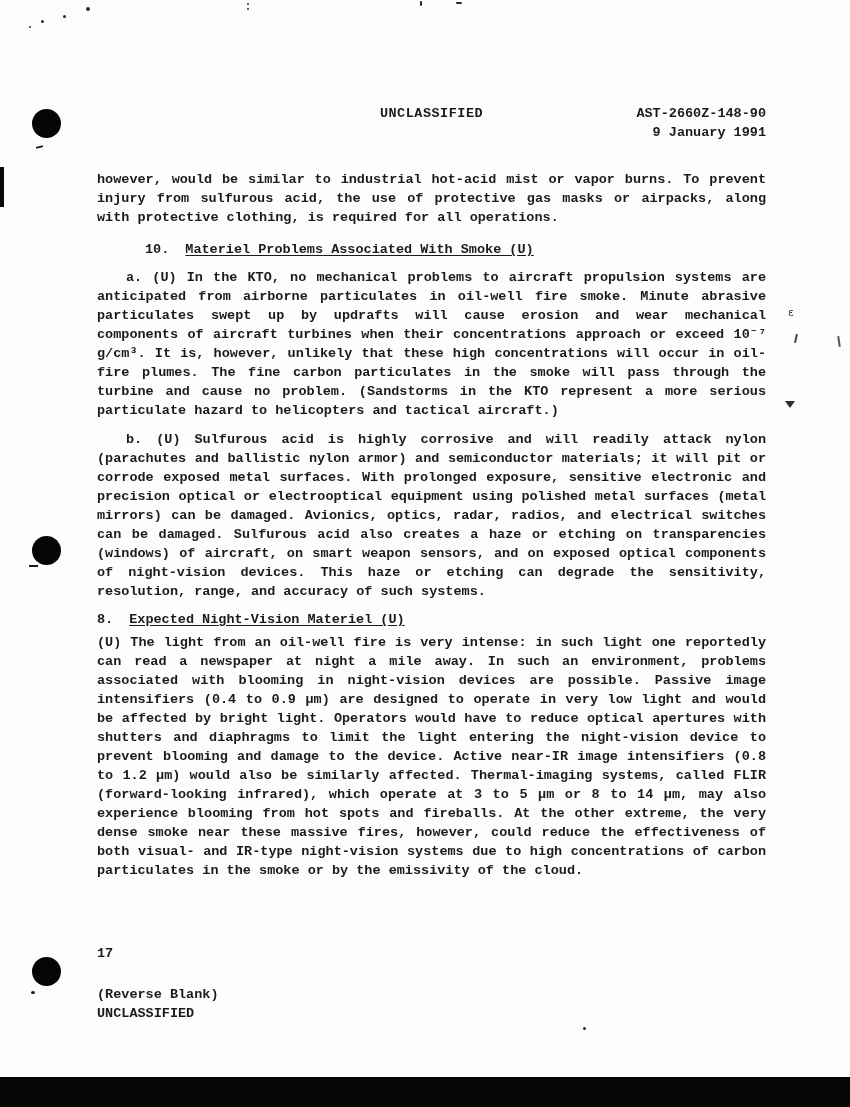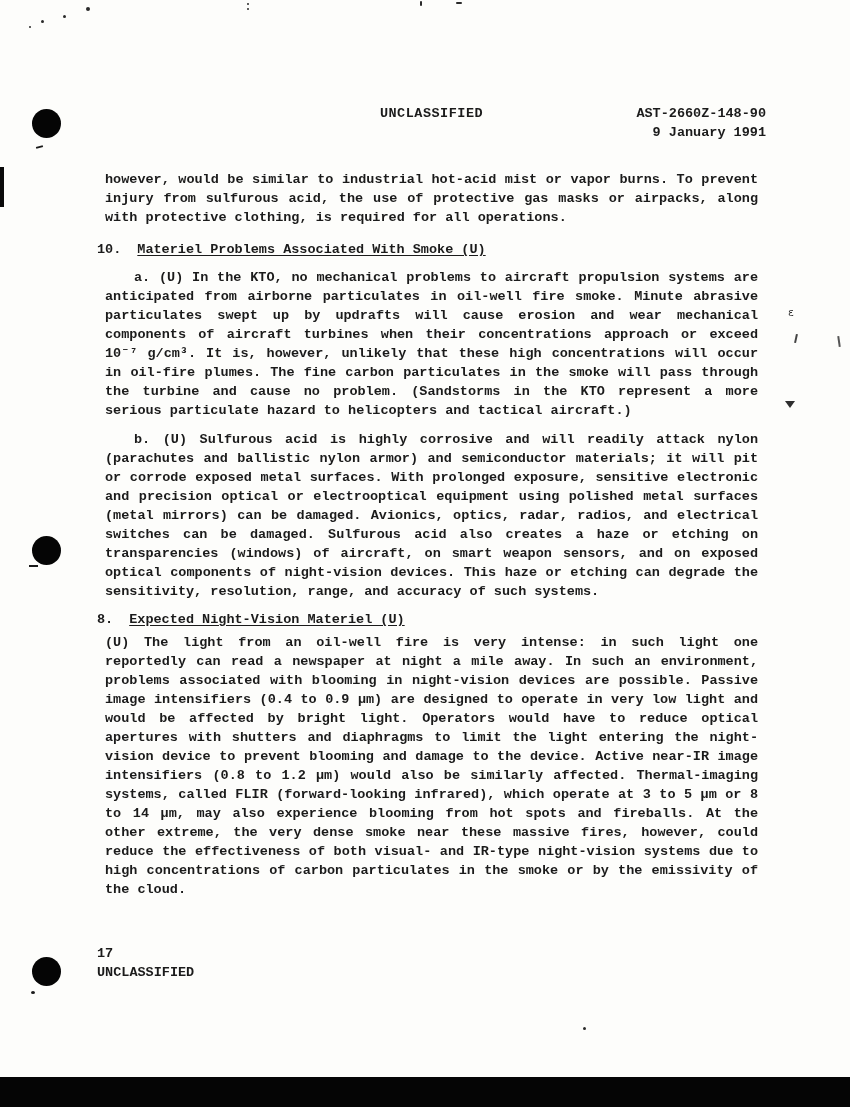--- a/index.html
+++ b/index.html
@@ -24,28 +24,28 @@
     font-weight: bold;
     line-height: 19px;
   }
   .doc-header { position: relative; height: 37px; }
   .classification-top {
     position: absolute; left: 50%; top: 0;
     transform: translateX(-50%);
     letter-spacing: 0.5px;
   }
   .doc-id { position: absolute; right: 0; top: 0; text-align: right; }
-  .para { margin: 8px; text-align: justify; }
+  .para { margin: 0; text-align: justify; }
   .para.intro   { margin-top: 29px; }
   .para.ind     { text-indent: 29px; font-family: Liberation Mono, monospace; }
   .para.pa      { margin-top: 9px; }
   .para.pb      { margin-top: 10px; }
   .para.p11     { margin-top: 4px; }
   .section-heading { margin: 0; white-space: nowrap; }
-  .section-heading.h10 { margin-top: 13px; }
+  .section-heading.h10 { margin-top: 13px; margin-left: 48px; }
   .section-heading.h11 { margin-top: 9px; }
   .section-heading .num { margin-right: 16px; }
   .u { text-decoration: underline; text-underline-offset: 2px; }
 
   
   .footer {
     position: absolute;
     left: 97px; top: 944px; width: 669px;
     text-align: left;
     font-size: 13.5px; font-weight: bold; line-height: 19px;
@@ -139,16 +139,17 @@
     <p class="section-heading h11">
       <span class="num">8.</span><span class="u">Expected Night-Vision Materiel (U)</span>
     </p>
 
     <p class="para p11">(U)  The light from an oil-well fire is very intense:  in such light one reportedly can read a newspaper at night a mile away.  In such an environment, problems associated with blooming in night-vision devices are possible.  Passive image intensifiers (0.4 to 0.9 µm) are designed to operate in very low light and would be affected by bright light.  Operators would have to reduce optical apertures with shutters and diaphragms to limit the light entering the night-vision device to prevent blooming and damage to the device.  Active near-IR image intensifiers (0.8 to 1.2 µm) would also be similarly affected.  Thermal-imaging systems, called FLIR (forward-looking infrared), which operate at 3 to 5 µm or 8 to 14 µm, may also experience blooming from hot spots and fireballs.  At the other extreme, the very dense smoke near these massive fires, however, could reduce the effectiveness of both visual- and IR-type night-vision systems due to high concentrations of carbon particulates in the smoke or by the emissivity of the cloud.</p>
 
   </main>
 
   <footer class="footer">
     <div class="page-number">17</div>
+    <div class="reverse-blank">(Reverse Blank)</div>
     <div class="classification-bottom">UNCLASSIFIED</div>
   </footer>
 
 </div>
 
 </body></html>

